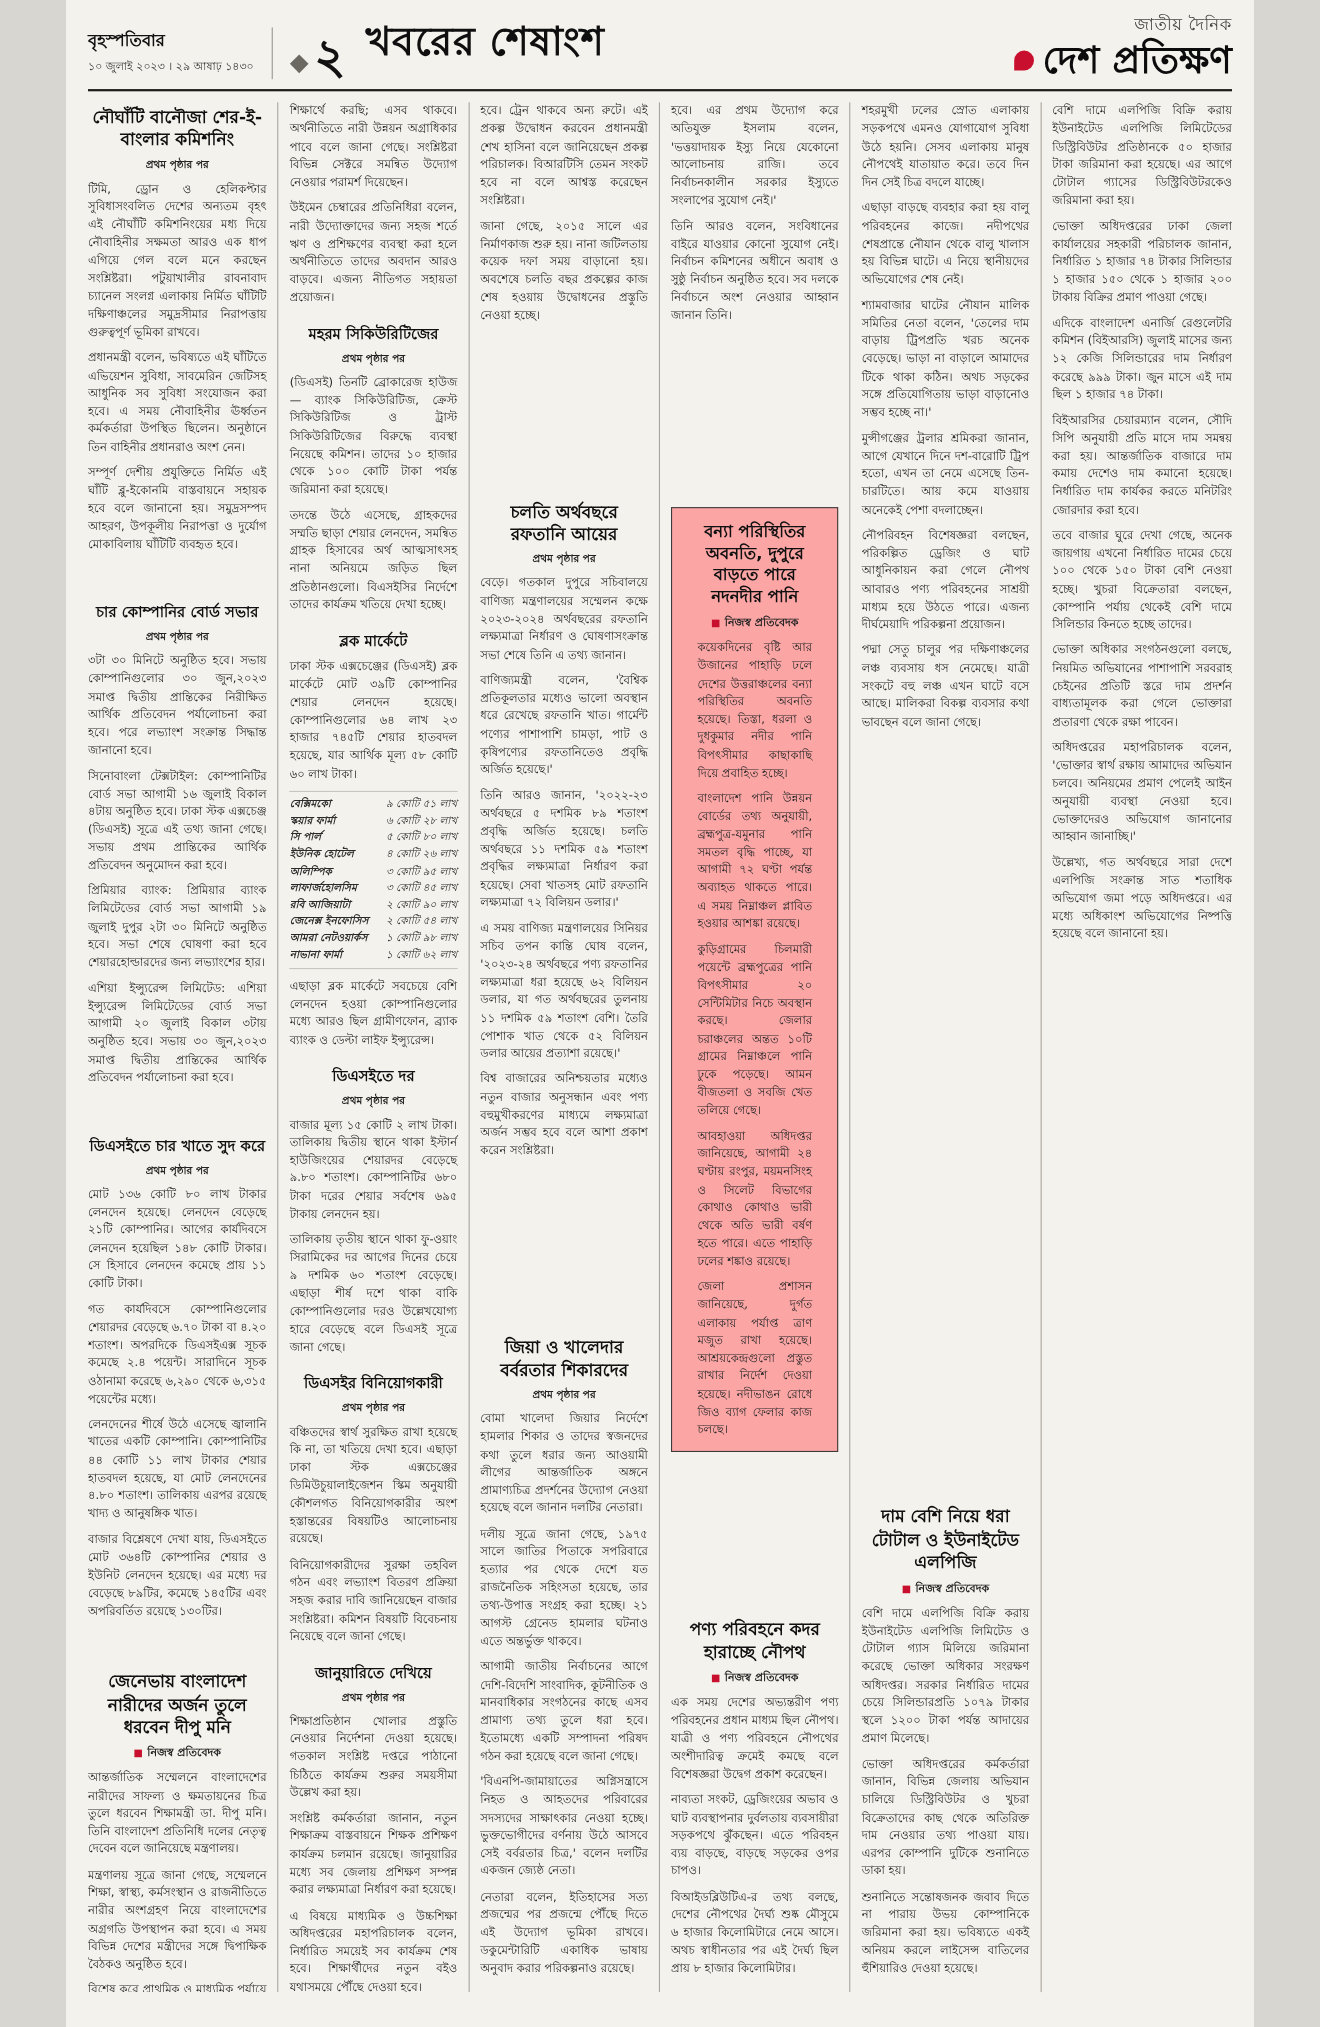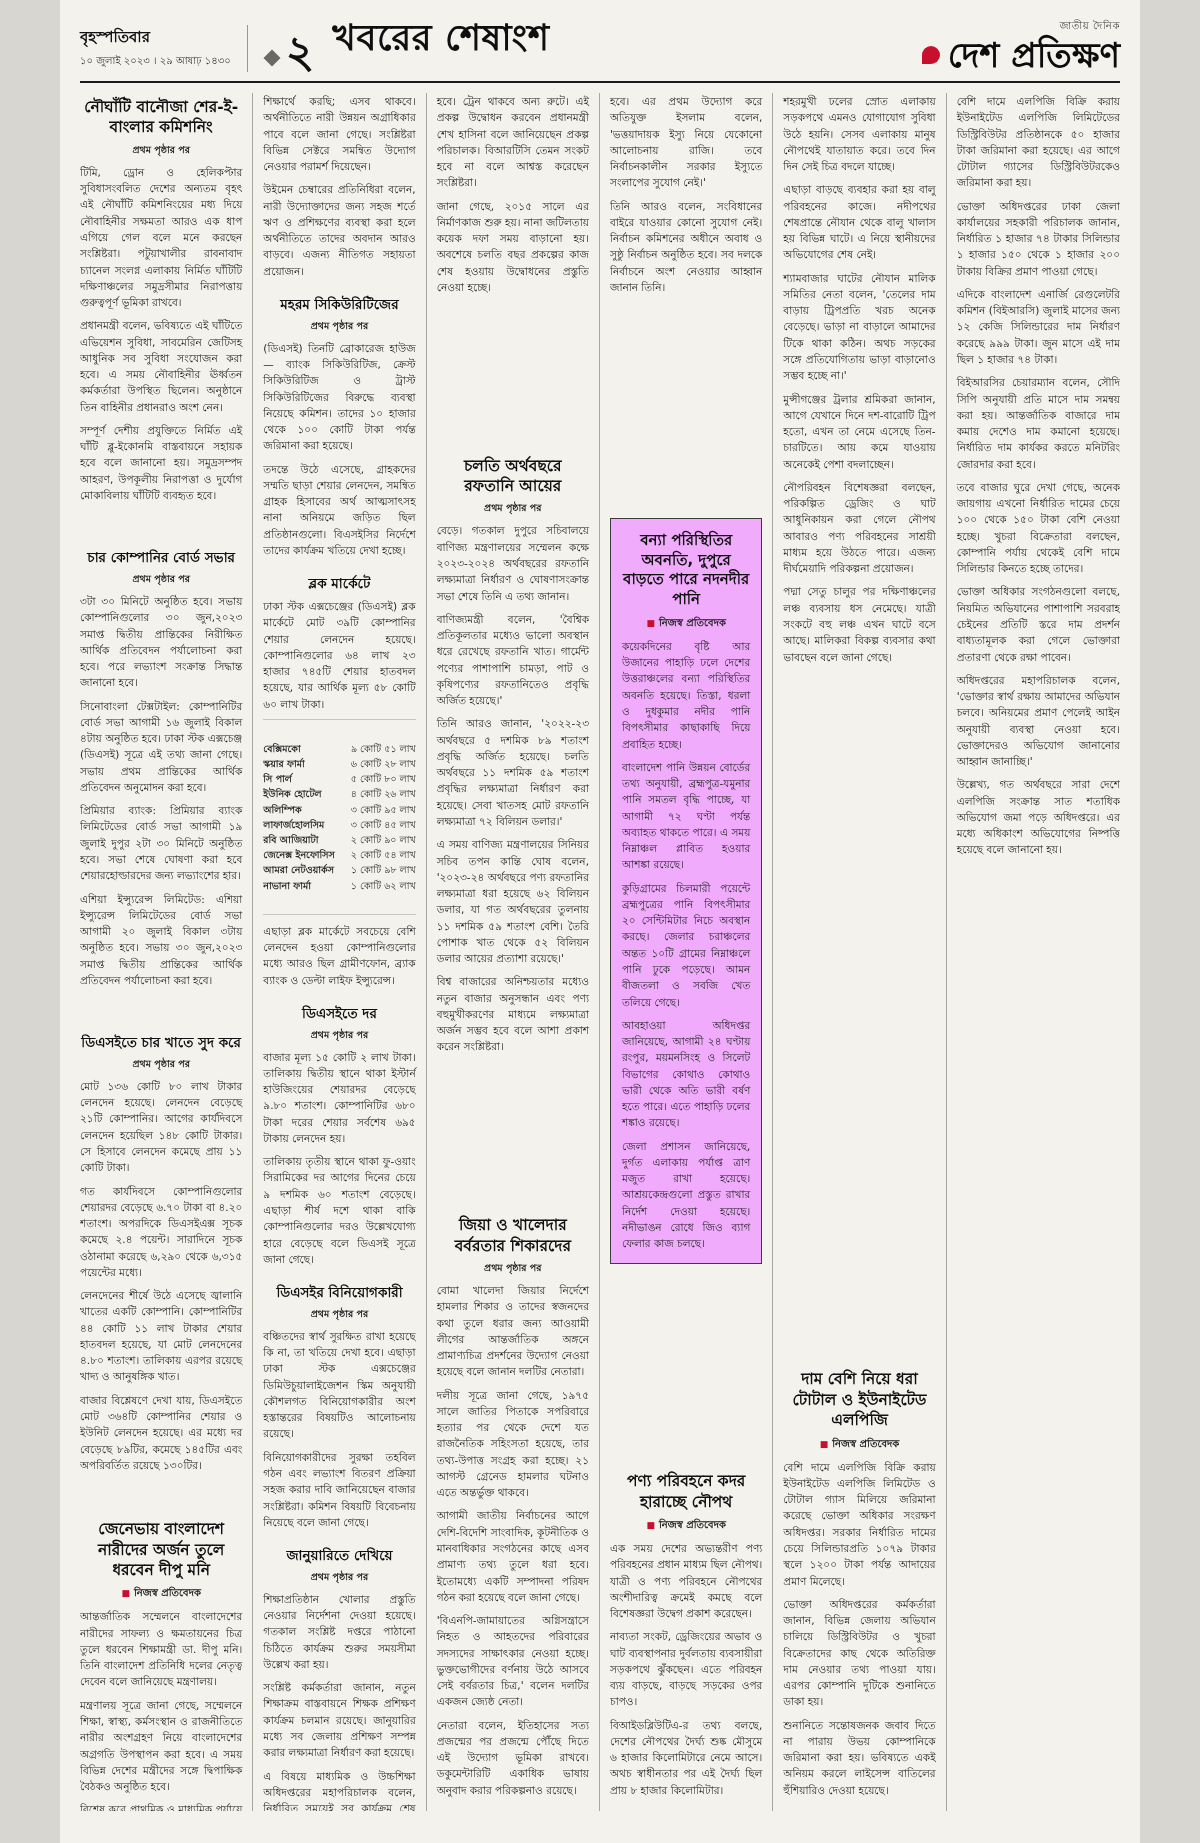--- a/index.html
+++ b/index.html
@@ -11,40 +11,40 @@
   
   header{display:flex;align-items:flex-end;gap:18px;border-bottom:2.5px solid #1a1a1a;padding-bottom:9px;}
   .hdr-left{border-right:1px solid #9a978f;padding-right:16px;padding-bottom:2px;}
   .weekday{font-size:15px;font-weight:bold;color:#111;}
   .dateline{font-size:10px;margin-top:3px;color:#333;}
   .hdr-pageno{display:flex;align-items:flex-end;gap:8px;}
   .ornament{width:12px;height:12px;background:#6b6962;transform:rotate(45deg);display:inline-block;margin-bottom:8px;}
   .pageno{font-size:44px;font-weight:bold;line-height:.9;color:#111;}
   .section-title{font-size:36px;font-weight:bold;color:#0f0f0f;letter-spacing:.5px;padding-bottom:2px;}
   .masthead{margin-left:auto;text-align:right;}
-  .tagline{font-size:10px;color:#444;letter-spacing:.6px;margin-bottom:3px;}
+  .tagline{font-size:15px;color:#444;letter-spacing:.6px;margin-bottom:3px;}
   .brand{font-size:34px;font-weight:800;color:#0c0c0c;display:flex;align-items:center;justify-content:flex-end;gap:8px;line-height:1;}
   .brand-mark{width:18px;height:18px;background:#c8102e;border-radius:50% 50% 50% 0;display:inline-block;}
   
   main#columns{display:grid;grid-template-columns:repeat(6,1fr);height:1718px;margin-top:10px;}
   .col{overflow:hidden;display:flex;flex-direction:column;justify-content:space-between;
        padding:0 10px;border-right:1px solid #a9a69d;}
   .col:first-child{padding-left:0;gap:29px;}
   .col:last-child{border-right:0;padding-right:0;}
   .block{margin-bottom:6px;}
   h2{margin:4px 0 5px;font-weight:bold;text-align:center;line-height:1.32;color:#101010;}
   h2.headline{font-size:15.5px;}
   h2.subhead{font-size:13.5px;}
   h2.boxhead{font-size:15px;}
-  .block.box{border:1.5px solid #3c3c3c;padding:8px 11px 4px;margin:6px 0 0;background:#f0abfc;}
+  .block.box{border:1.5px solid #3c3c3c;padding:8px 23px 4px;margin:6px 0 0;background:#fca5a5;}
   .continued{font-size:9.5px;font-weight:bold;text-align:center;margin:1px 0 6px;color:#222;}
   .byline{font-size:10px;font-weight:bold;text-align:center;margin:1px 0 6px;color:#222;}
   .byline .bullet{color:#c8102e;margin-right:4px;font-size:9px;}
   .para{font-size:10.5px;line-height:1.55;text-align:justify;margin:0 0 7px;color:#262626;}
-  .blocklist{font-size:9.5px;margin:2px 0 8px;border-top:1px solid #c7c5bd;border-bottom:1px solid #c7c5bd;padding:21px 0;}
+  .blocklist{font-size:9.5px;margin:2px 0 8px;border-top:1px solid #c7c5bd;border-bottom:1px solid #c7c5bd;padding:4px 0;font-style:italic;}
   .blocklist .row{display:flex;justify-content:space-between;gap:6px;line-height:1.6;color:#2a2a2a;}
   .blocklist .nm{font-weight:bold;}
 </style>
 </head>
 <body>
 
 <div class="page">
 
   <header>
     <div class="hdr-left">

